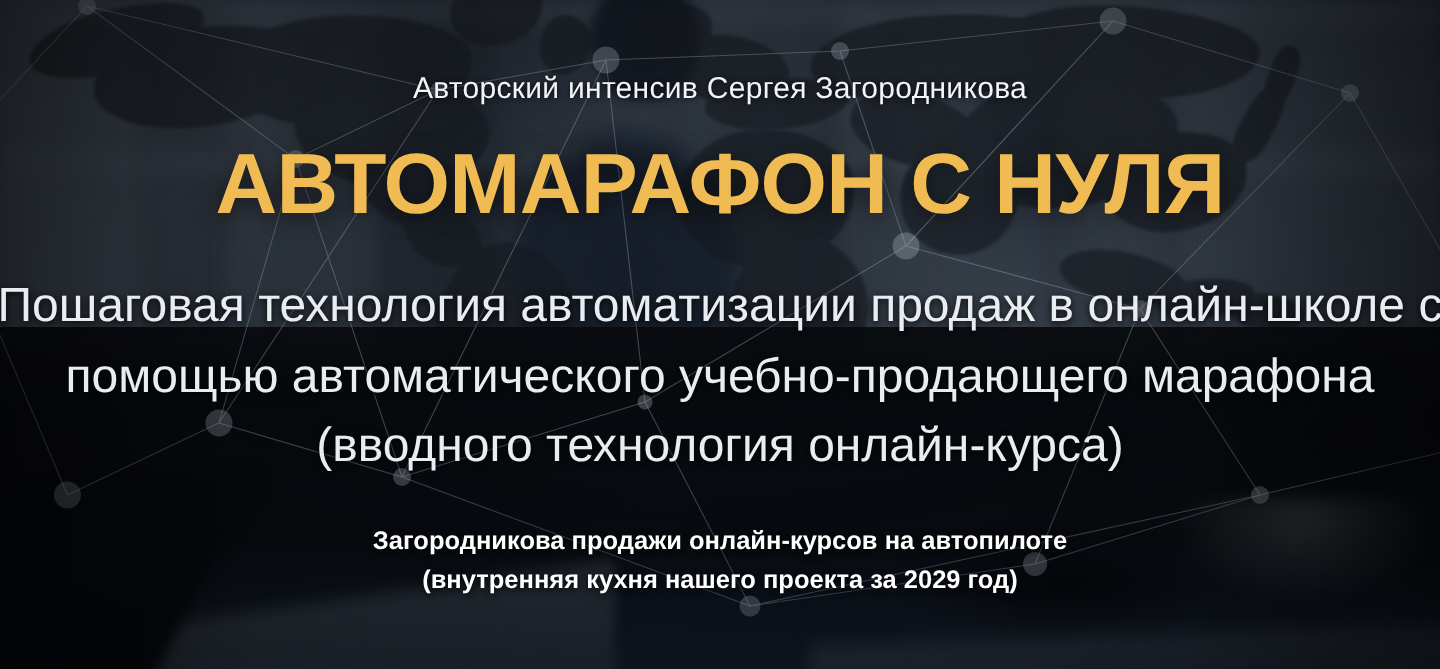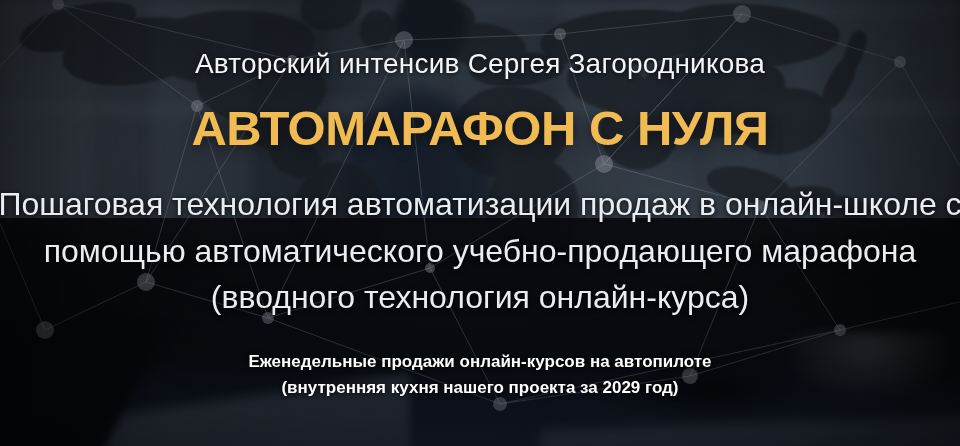--- a/index.html
+++ b/index.html
@@ -117,31 +117,31 @@
 
   
   .content {
     position:absolute; inset:0;
     display:flex; flex-direction:column; align-items:center;
     text-align:center;
   }
 
   .eyebrow {
     margin-top:48px;
-    font-size:28px;
+    font-size:20px;
     font-weight:400;
     letter-spacing:0.2px;
     color:#f2f4f7;
     text-shadow:0 1px 4px rgba(0,0,0,0.75);
     white-space:nowrap;
   }
 
   .headline {
     margin-top:24px;
-    font-size:49px;
+    font-size:57px;
     font-weight:700;
     letter-spacing:-0.5px;
     line-height:1;
     color:#f1bb53;
     white-space:nowrap;
     text-shadow:0 2px 14px rgba(0,0,0,0.55);
   }
 
   .desc {
     margin-top:28px;
@@ -270,18 +270,18 @@
 
     <h1 class="headline">АВТОМАРАФОН С НУЛЯ</h1>
 
     <div class="desc">
       <div>Пошаговая технология автоматизации продаж в онлайн-школе с</div>
       <div>помощью автоматического учебно-продающего марафона</div>
       <div>(вводного технология онлайн-курса)</div>
     </div>
 
     <div class="tagline">
-      <div>Еженедельные продажи онлайн-курсов на автопилоте</div>
+      <div>Загородникова продажи онлайн-курсов на автопилоте</div>
       <div>(внутренняя кухня нашего проекта за 2029 год)</div>
     </div>
 
   </div>
 </div>
 
 </body></html>

